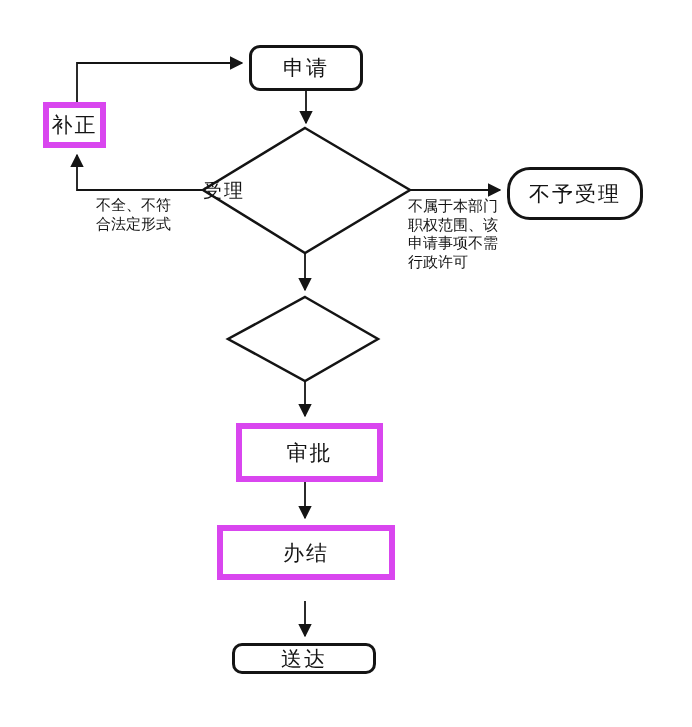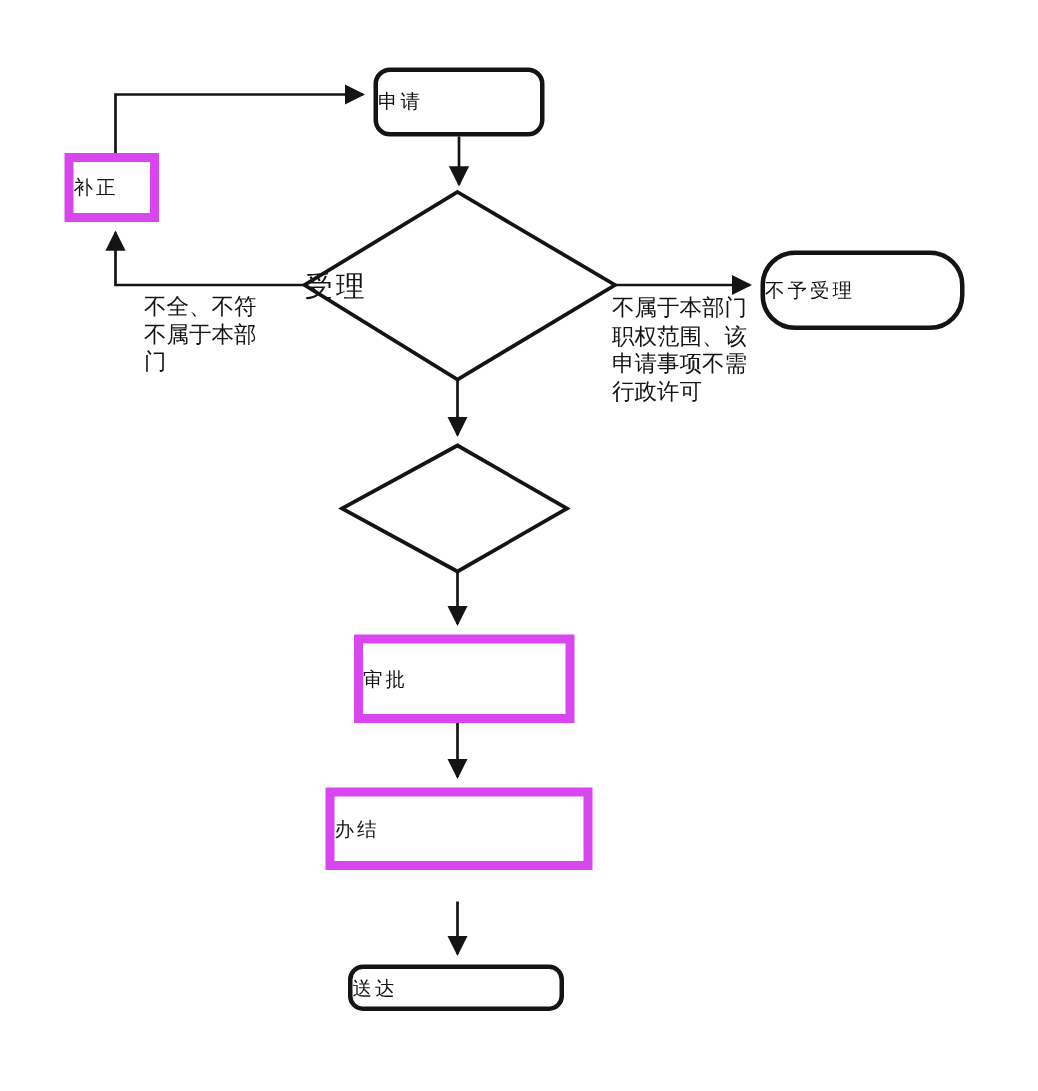--- a/index.html
+++ b/index.html
@@ -9,23 +9,24 @@
     width: 692px;
     height: 727px;
     background: #ffffff;
     overflow: hidden;
   }
   #connector-layer { position: absolute; left: 0; top: 0; }
   .node {
     position: absolute;
     display: flex;
     align-items: center;
+    justify-content: center;
     background: #ffffff;
     color: #141414;
-    font-size: 13px;
+    font-size: 21px;
     letter-spacing: 2px;
     box-sizing: border-box;
     z-index: 2;
   }
   .rounded { border: 3px solid #141414; border-radius: 11px; }
   .rect    { border: 6px solid #d946ef; }
   .diamond-label {
     position: absolute;
     display: flex;
     align-items: center;
@@ -98,20 +99,20 @@
 
   <div class="node rect" style="left:217px; top:525px; width:178px; height:55px;">
     <span>办结</span>
   </div>
 
   <div class="node rounded" style="left:232px; top:643px; width:144px; height:31px; border-radius:10px;">
     <span>送达</span>
   </div>
 
   <div class="edge-label" style="left:96px; top:196px; width:86px;">不全、不符
-不属于本部门</div>
+合法定形式</div>
 
   <div class="edge-label" style="left:408px; top:197px; width:100px;">不属于本部门
 职权范围、该
 申请事项不需
 行政许可</div>
 
 </div>
 
 </body></html>

